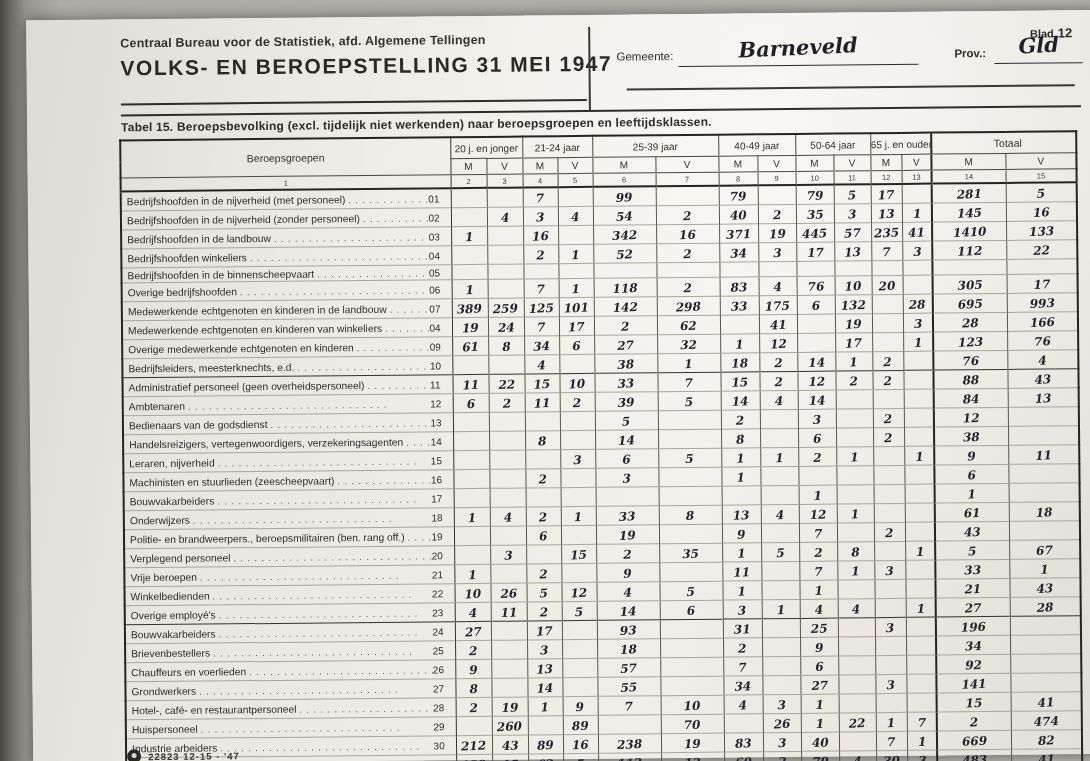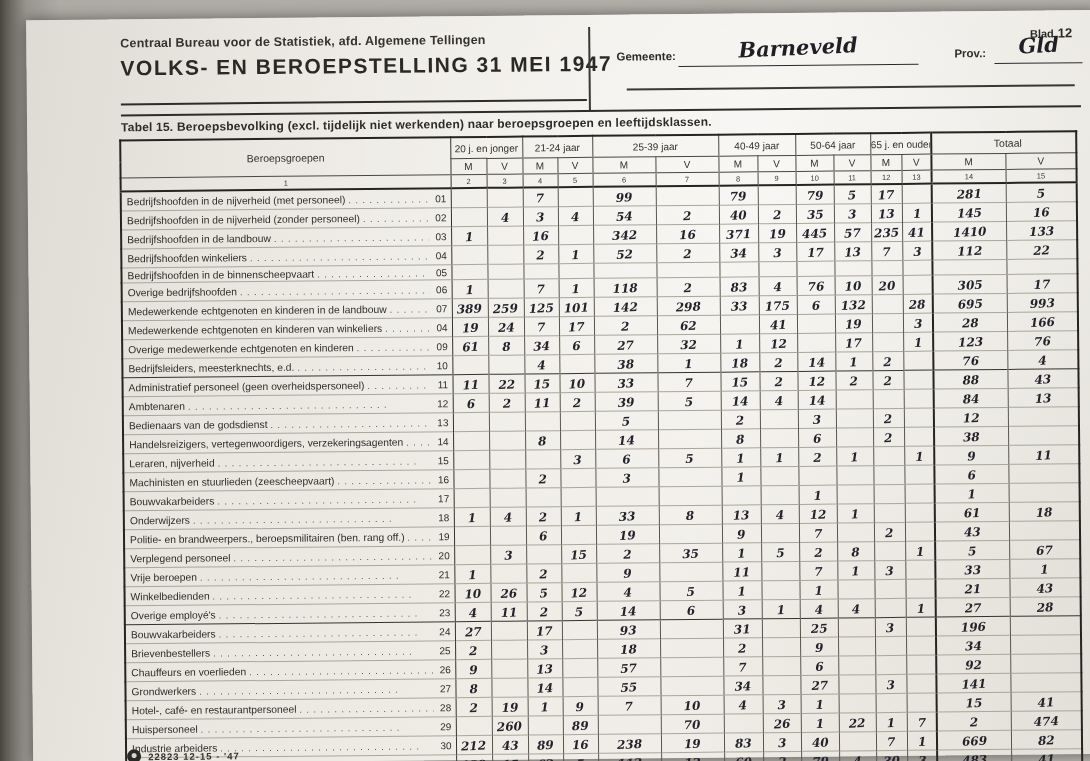--- a/index.html
+++ b/index.html
@@ -19,21 +19,21 @@
     color:#2e2c28;
   }
   .abs{position:absolute;}
   
   .bureau{left:94px;top:17px;font-size:12.5px;font-weight:700;letter-spacing:.2px;color:#34322d;}
   .main-title{left:94px;top:37px;font-size:21px;font-weight:700;letter-spacing:1.5px;color:#2b2925;}
   .left-rule{left:94px;top:84px;width:466px;height:2px;background:#2e2c28;}
   .v-divider{left:562px;top:12px;width:2px;height:84px;background:#3a3833;}
   .blad{right:26px;top:15px;font-size:11px;font-weight:700;color:#2b2925;}
   .blad b{font-size:13px;margin-left:4px;}
-  .gemeente-label{left:590px;top:36px;font-size:11.5px;font-weight:700;}
+  .gemeente-label{left:590px;top:36px;font-size:11.5px;font-weight:400;}
   .prov-label{left:928px;top:36px;font-size:11.5px;font-weight:700;}
   .hw-field{border-bottom:1.6px solid #2a2a2e;text-align:center;}
   .gemeente-field{left:652px;top:18px;width:240px;height:34px;}
   .prov-field{left:968px;top:18px;width:88px;height:34px;}
   .hw-cursive{
     font-family:"DejaVu Serif",serif;font-style:italic;font-weight:600;
     font-size:21px;color:#1f1f26;display:inline-block;transform:rotate(-2deg);
     line-height:34px;
   }
   .second-rule{left:600px;right:24px;top:74px;height:1.6px;background:#3a3833;}
@@ -59,21 +59,21 @@
   .th-num.gfirst{border-left:1.6px solid #35332d;}
   .th-num.gtot{border-left:2px solid #26241f;}
   thead tr.numrow th,thead tr.numrow td{border-bottom:2px solid #26241f;}
   tbody td{height:14px;border-top:1px solid #aaa69c;}
   tbody tr.group-start td{border-top:1.8px solid #35332d;}
   td.lblcell{font-size:10.3px;color:#2f2d29;}
   .lblwrap{display:flex;align-items:baseline;padding-left:5px;padding-right:4px;}
   .lbl{white-space:nowrap;}
   .leader{flex:1;overflow:hidden;white-space:nowrap;font-size:9px;letter-spacing:1px;color:#46443f;padding:0 3px;}
   .leader::after{content:". . . . . . . . . . . . . . . . . . . . . . . . . . . . .";}
-  .rownum{width:18px;text-align:right;font-size:10px;color:#2f2d29;}
+  .rownum{width:18px;text-align:left;font-size:10px;color:#2f2d29;}
   td.val{border-left:1px solid #5a564e;text-align:center;}
   td.val.c0{border-left:1.6px solid #35332d;}
   td.val.c12{border-left:2px solid #26241f;}
   .hw{
     font-family:"DejaVu Serif",serif;font-style:italic;font-weight:700;
     font-size:12px;color:#23232b;display:inline-block;transform:rotate(-2deg);
     line-height:12px;
   }
   
   .footer{left:94px;top:730px;display:flex;align-items:center;gap:7px;}

